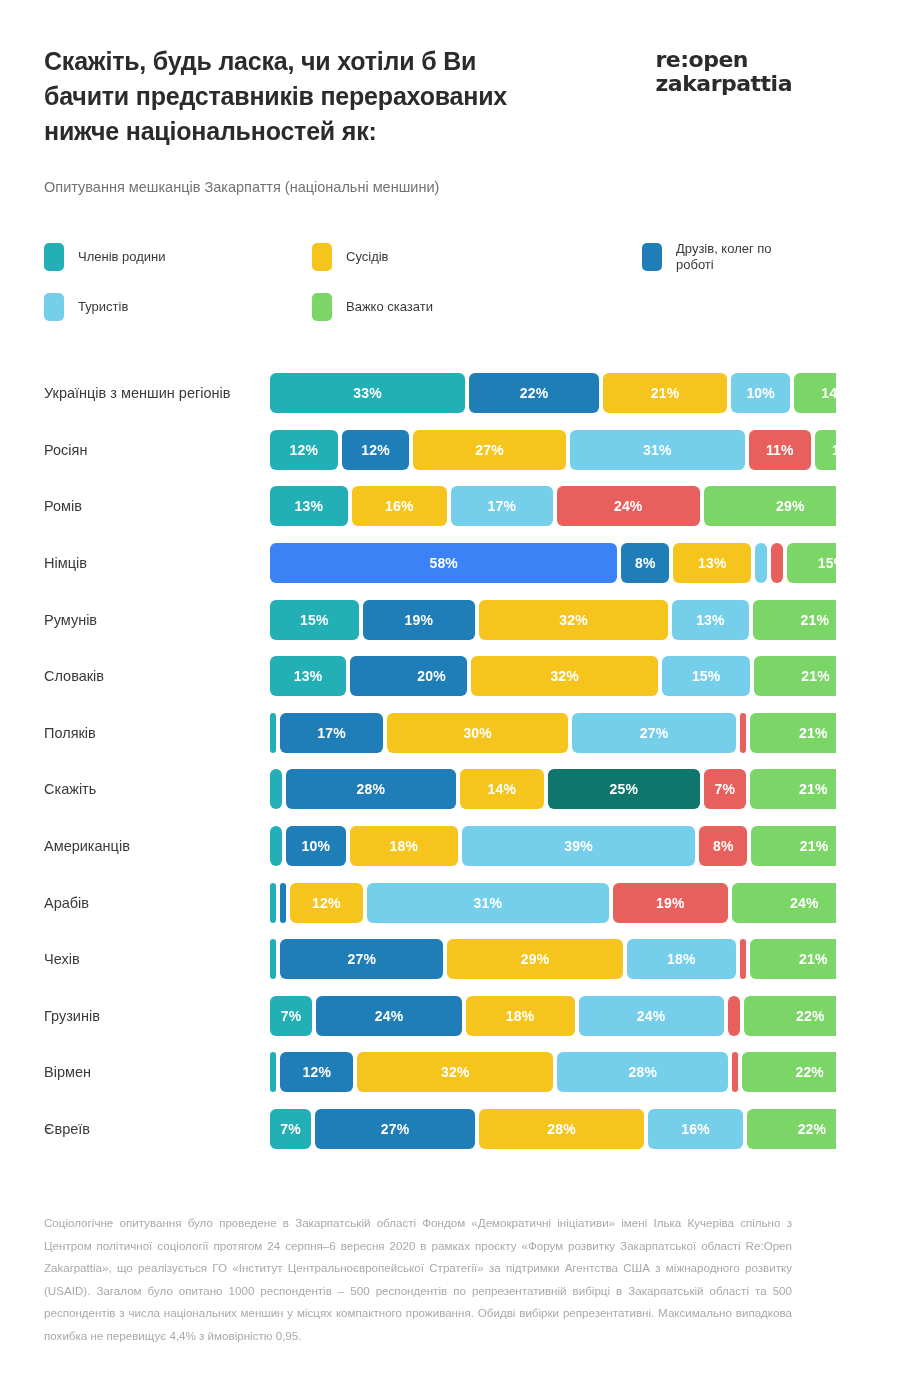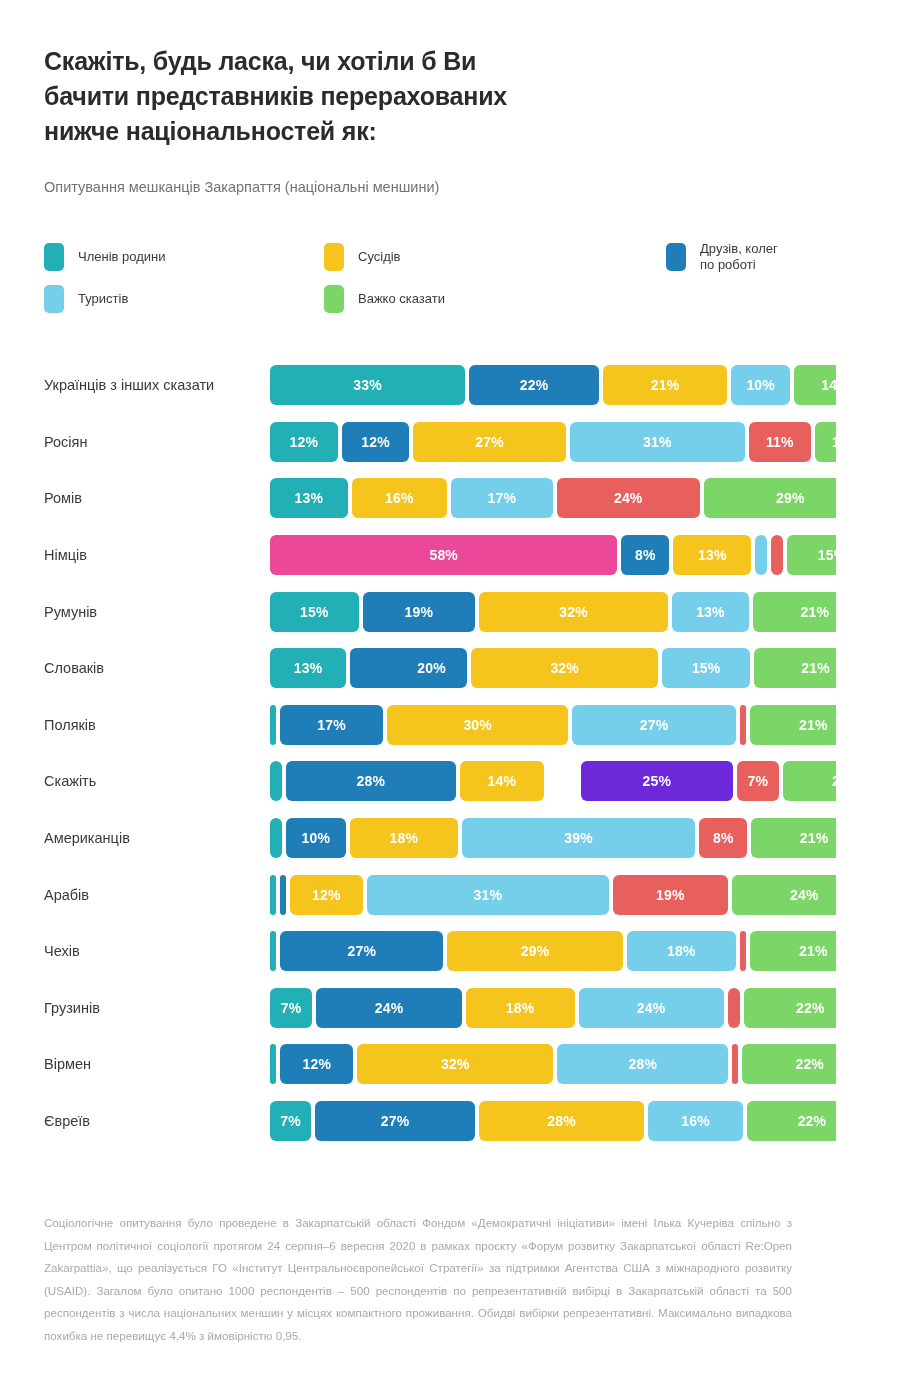--- a/index.html
+++ b/index.html
@@ -17,21 +17,21 @@
   .title { font-size: 25px; line-height: 35px; font-weight: bold; color: #2b2b2b;
            max-width: 520px; letter-spacing: -0.2px; }
   .logo { text-align: left; padding-top: 4px; }
   .logo-line { font-family: "DejaVu Sans", sans-serif; font-size: 22px; line-height: 24px;
                font-weight: bold; color: #2b2b2b; letter-spacing: -0.5px; }
   .subtitle { padding: 28px 44px 0 44px; font-size: 14.5px; color: #737373; line-height: 20px; }
 
   
   .legend { padding: 44px 44px 0 44px; display: grid;
             grid-template-columns: 268px 330px 1fr;
-            row-gap: 20px; gap: 12px; }
+            row-gap: 20px; }
   .legend-item { display: flex; align-items: center; gap: 14px; }
   .legend-swatch { width: 20px; height: 28px; border-radius: 5px; flex: none; }
   .legend-label { font-size: 13px; color: #3a3a3a; line-height: 16px; }
 
   
   .chart { padding: 44px 43px 0 44px; }
   .row { display: flex; align-items: center; height: 56.6px; }
   .row-label { width: 226px; flex: none; font-size: 14.5px; color: #3a3a3a;
                padding-right: 12px; line-height: 18px; }
   .bar { flex: 1; display: flex; align-items: center; height: 40px; gap: 0; }
@@ -45,20 +45,24 @@
   .footer { position: absolute; left: 44px; right: 44px; top: 1212px;
             font-size: 11.6px; line-height: 22.5px; color: #a9a9a9; text-align: justify; }
 </style>
 </head>
 <body>
 
 <div class="page">
 
   <div class="header">
     <div class="title">Скажіть, будь ласка, чи хотіли б Ви бачити представників перерахованих нижче національностей як:</div>
+    <div class="logo">
+      <div class="logo-line">re:open</div>
+      <div class="logo-line">zakarpattia</div>
+    </div>
   </div>
 
   <div class="subtitle">Опитування мешканців Закарпаття (національні меншини)</div>
 
   <div class="legend">
       <div class="legend-item">
         <span class="legend-swatch" style="background: rgb(34, 175, 181);"></span>
         <span class="legend-label">Членів родини</span>
       </div>
       <div class="legend-item">
@@ -74,21 +78,21 @@
         <span class="legend-label">Туристів</span>
       </div>
       <div class="legend-item">
         <span class="legend-swatch" style="background: rgb(123, 214, 103);"></span>
         <span class="legend-label">Важко сказати</span>
       </div>
     </div>
 
   <div class="chart">
       <div class="row">
-        <div class="row-label">Українців з інших сказати</div>
+        <div class="row-label">Українців з меншин регіонів</div>
         <div class="bar">
           <div class="seg" style="background: rgb(34, 175, 181); width: 195.03px;">33%</div>
           <div class="seg" style="background: rgb(31, 125, 184); width: 130.02px;">22%</div>
           <div class="seg" style="background: rgb(245, 197, 30); width: 124.11px;">21%</div>
           <div class="seg" style="background: rgb(118, 207, 234); width: 59.1px;">10%</div>
           <div class="seg" style="background: rgb(123, 214, 103); width: 82.74px; margin-right: 0px;">14%</div>
         </div>
       </div>
       <div class="row">
         <div class="row-label">Росіян</div>
@@ -107,21 +111,21 @@
           <div class="seg" style="background: rgb(34, 175, 181); width: 77.6061px;">13%</div>
           <div class="seg" style="background: rgb(245, 197, 30); width: 95.5152px;">16%</div>
           <div class="seg" style="background: rgb(118, 207, 234); width: 101.485px;">17%</div>
           <div class="seg" style="background: rgb(232, 96, 93); width: 143.273px;">24%</div>
           <div class="seg" style="background: rgb(123, 214, 103); width: 173.121px; margin-right: 0px;">29%</div>
         </div>
       </div>
       <div class="row">
         <div class="row-label">Німців</div>
         <div class="bar">
-          <div class="seg" style="background: #ec4899; width: 347.408px;">58%</div>
+          <div class="seg" style="background: #3b82f6; width: 347.408px;">58%</div>
           <div class="seg" style="background: rgb(31, 125, 184); width: 47.9184px;">8%</div>
           <div class="seg" style="background: rgb(245, 197, 30); width: 77.8673px;">13%</div>
           <div class="seg" style="background: rgb(118, 207, 234); width: 11.9796px;"></div>
           <div class="seg" style="background: rgb(232, 96, 93); width: 11.9796px;"></div>
           <div class="seg" style="background: rgb(123, 214, 103); width: 89.8469px; margin-right: 0px;">15%</div>
         </div>
       </div>
       <div class="row">
         <div class="row-label">Румунів</div>
         <div class="bar">
@@ -152,21 +156,21 @@
           <div class="seg" style="background: rgb(232, 96, 93); width: 6.05155px;"></div>
           <div class="seg" style="background: rgb(123, 214, 103); width: 127.082px; margin-right: 0px;">21%</div>
         </div>
       </div>
       <div class="row">
         <div class="row-label">Скажіть</div>
         <div class="bar">
           <div class="seg" style="background: rgb(34, 175, 181); width: 12.1031px;"></div>
           <div class="seg" style="background: rgb(31, 125, 184); width: 169.443px;">28%</div>
           <div class="seg" style="background: rgb(245, 197, 30); width: 84.7216px;">14%</div>
-          <div class="seg" style="background: #6d28d9; width: 151.289px; margin-left: 33px;">25%</div>
+          <div class="seg" style="background: #0f766e; width: 151.289px;">25%</div>
           <div class="seg" style="background: rgb(232, 96, 93); width: 42.3608px;">7%</div>
           <div class="seg" style="background: rgb(123, 214, 103); width: 127.082px; margin-right: 0px;">21%</div>
         </div>
       </div>
       <div class="row">
         <div class="row-label">Американців</div>
         <div class="bar">
           <div class="seg" style="background: rgb(34, 175, 181); width: 11.9796px;"></div>
           <div class="seg" style="background: rgb(31, 125, 184); width: 59.898px;">10%</div>
           <div class="seg" style="background: rgb(245, 197, 30); width: 107.816px;">18%</div>

